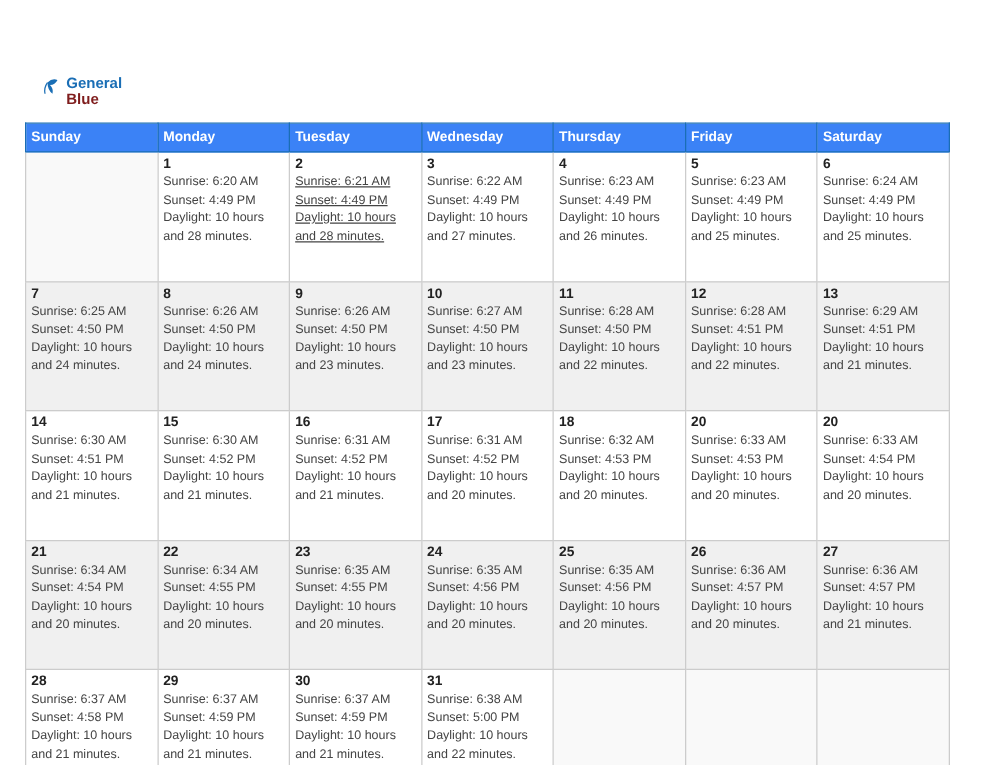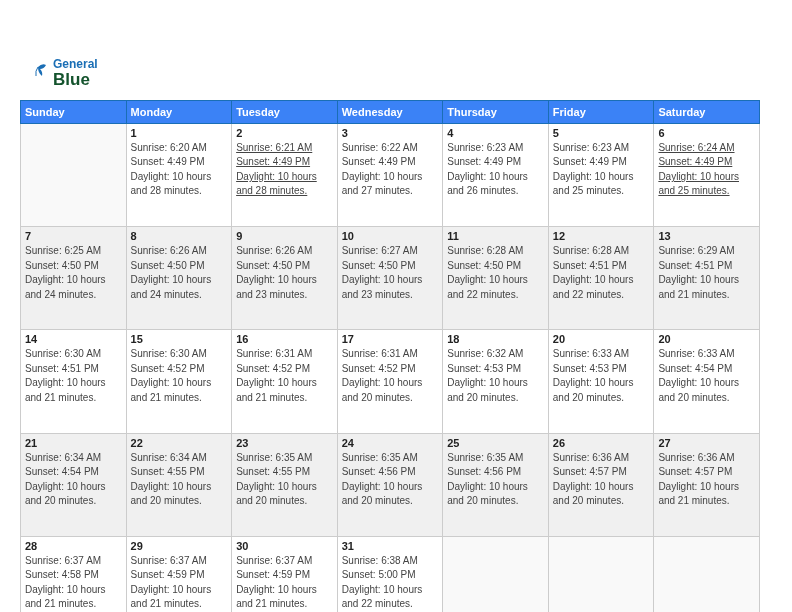--- a/index.html
+++ b/index.html
@@ -92,21 +92,21 @@
   <div class="header">
     <div class="logo">
     <div style="display:flex;flex-direction:column;align-items:flex-start;">
       <div style="display:flex;align-items:center;gap:3px;">
         <svg width="30" height="30" viewBox="0 0 30 30">
           <path d="M18 8 Q22 4 26 6 Q24 10 20 10 Q23 13 22 17 Q18 14 18 8Z" fill="#1a6eb5"></path>
           <path d="M18 8 Q15 12 16 17" stroke="#1a6eb5" stroke-width="1" fill="none"></path>
         </svg>
         <div>
           <div style="font-size:12px;font-weight:bold;color:#1a6eb5;line-height:1.1;">General</div>
-          <div style="font-size:17px;font-weight:bold;color:#14532d;line-height:1.1;">Blue</div>
+          <div style="font-size:12px;font-weight:bold;color:#7f1d1d;line-height:1.1;">Blue</div>
         </div>
       </div>
     </div>
   </div>
     <div class="title-block">
       <div class="month-title"></div>
       <div class="location"></div>
     </div>
   </div>
 
@@ -155,21 +155,21 @@
           </td>
           <td>
             <span class="day-num">5</span>
             <div class="day-info" style="white-space: pre-line;">Sunrise: 6:23 AM
 Sunset: 4:49 PM
 Daylight: 10 hours
 and 25 minutes.</div>
           </td>
           <td>
             <span class="day-num">6</span>
-            <div class="day-info" style="white-space: pre-line; text-decoration: underline;">Sunrise: 6:24 AM
+            <div class="day-info" style="white-space: pre-line;">Sunrise: 6:24 AM
 Sunset: 4:49 PM
 Daylight: 10 hours
 and 25 minutes.</div>
           </td>
         </tr>
         <tr class="row-shaded">
           <td>
             <span class="day-num">7</span>
             <div class="day-info" style="white-space: pre-line;">Sunrise: 6:25 AM
 Sunset: 4:50 PM

